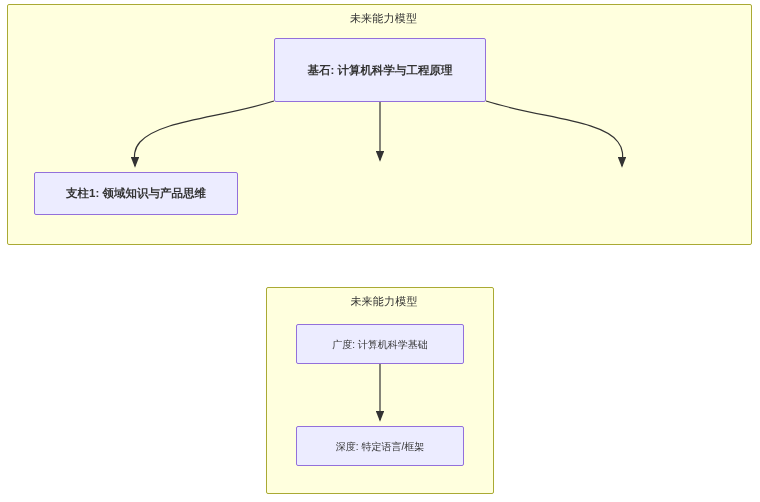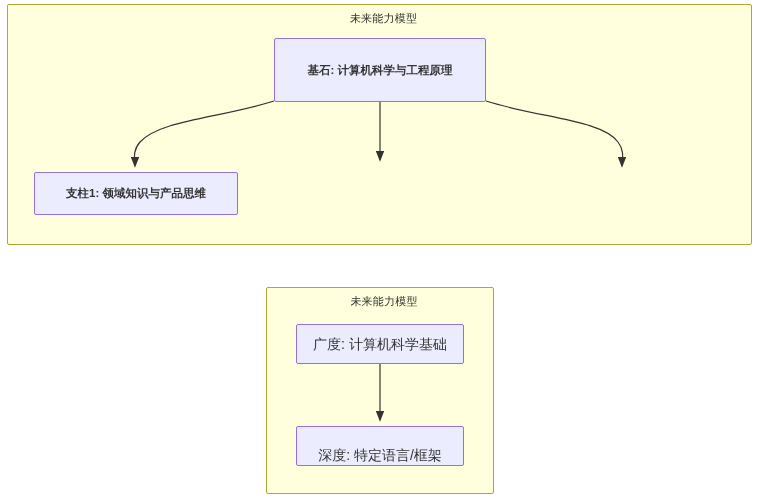--- a/index.html
+++ b/index.html
@@ -54,21 +54,21 @@
   .node-label {
     font-size: 11.5px;
     font-weight: bold;
     color: #333333;
     line-height: 19px;
     padding: 0 9px;
     display: block;
   }
   .node-plain .node-label {
     font-weight: normal;
-    font-size: 14px;
+    font-size: 10px;
   }
   svg.edges {
     position: absolute;
     left: 0;
     top: 0;
     width: 760px;
     height: 502px;
     z-index: 2;
     overflow: visible;
   }
@@ -117,17 +117,17 @@
 
 
   <div class="cluster" style="left:266px; top:287px; width:228px; height:207px;">
     <div class="cluster-label">未来能力模型</div>
   </div>
 
   <div class="node node-plain" style="left:296px; top:324px; width:168px; height:40px;">
     <span class="node-label">广度: 计算机科学基础</span>
   </div>
 
-  <div class="node node-plain" style="left:296px; top:426px; width:168px; height:40px;align-items:flex-end;">
+  <div class="node node-plain" style="left:296px; top:426px; width:168px; height:40px;">
     <span class="node-label">深度: 特定语言/框架</span>
   </div>
 
 </div>
 
 </body></html>

